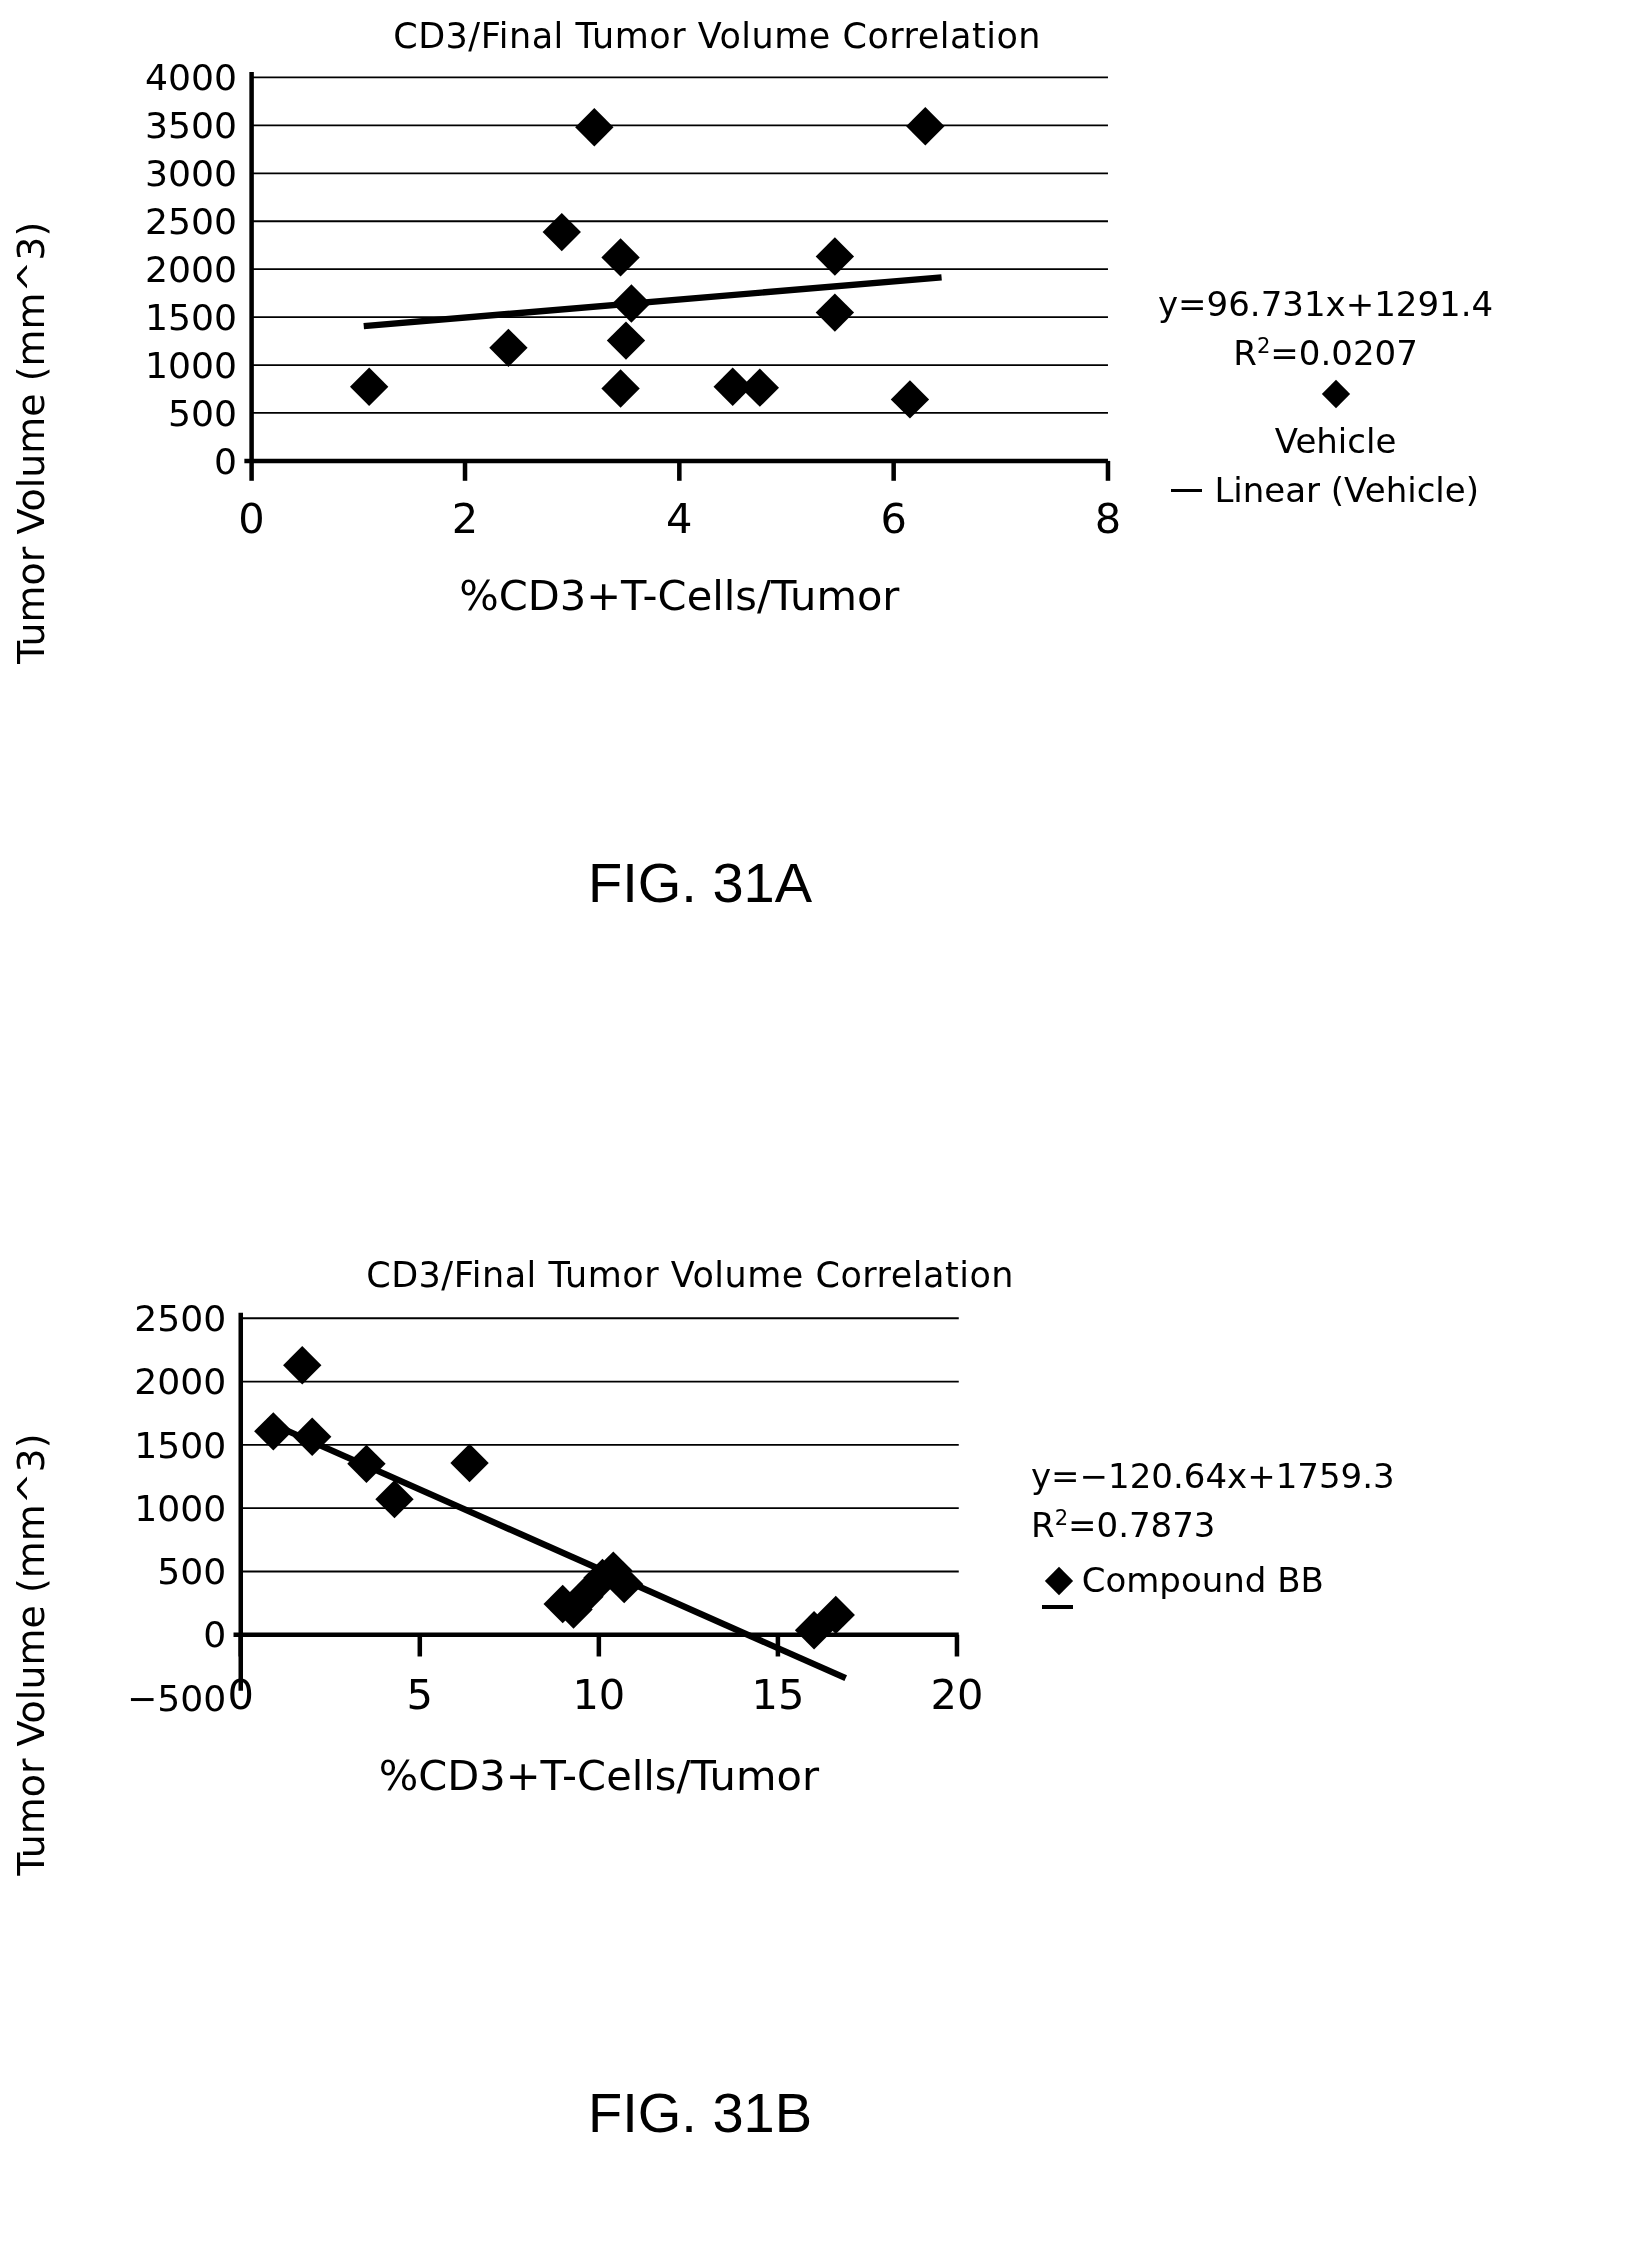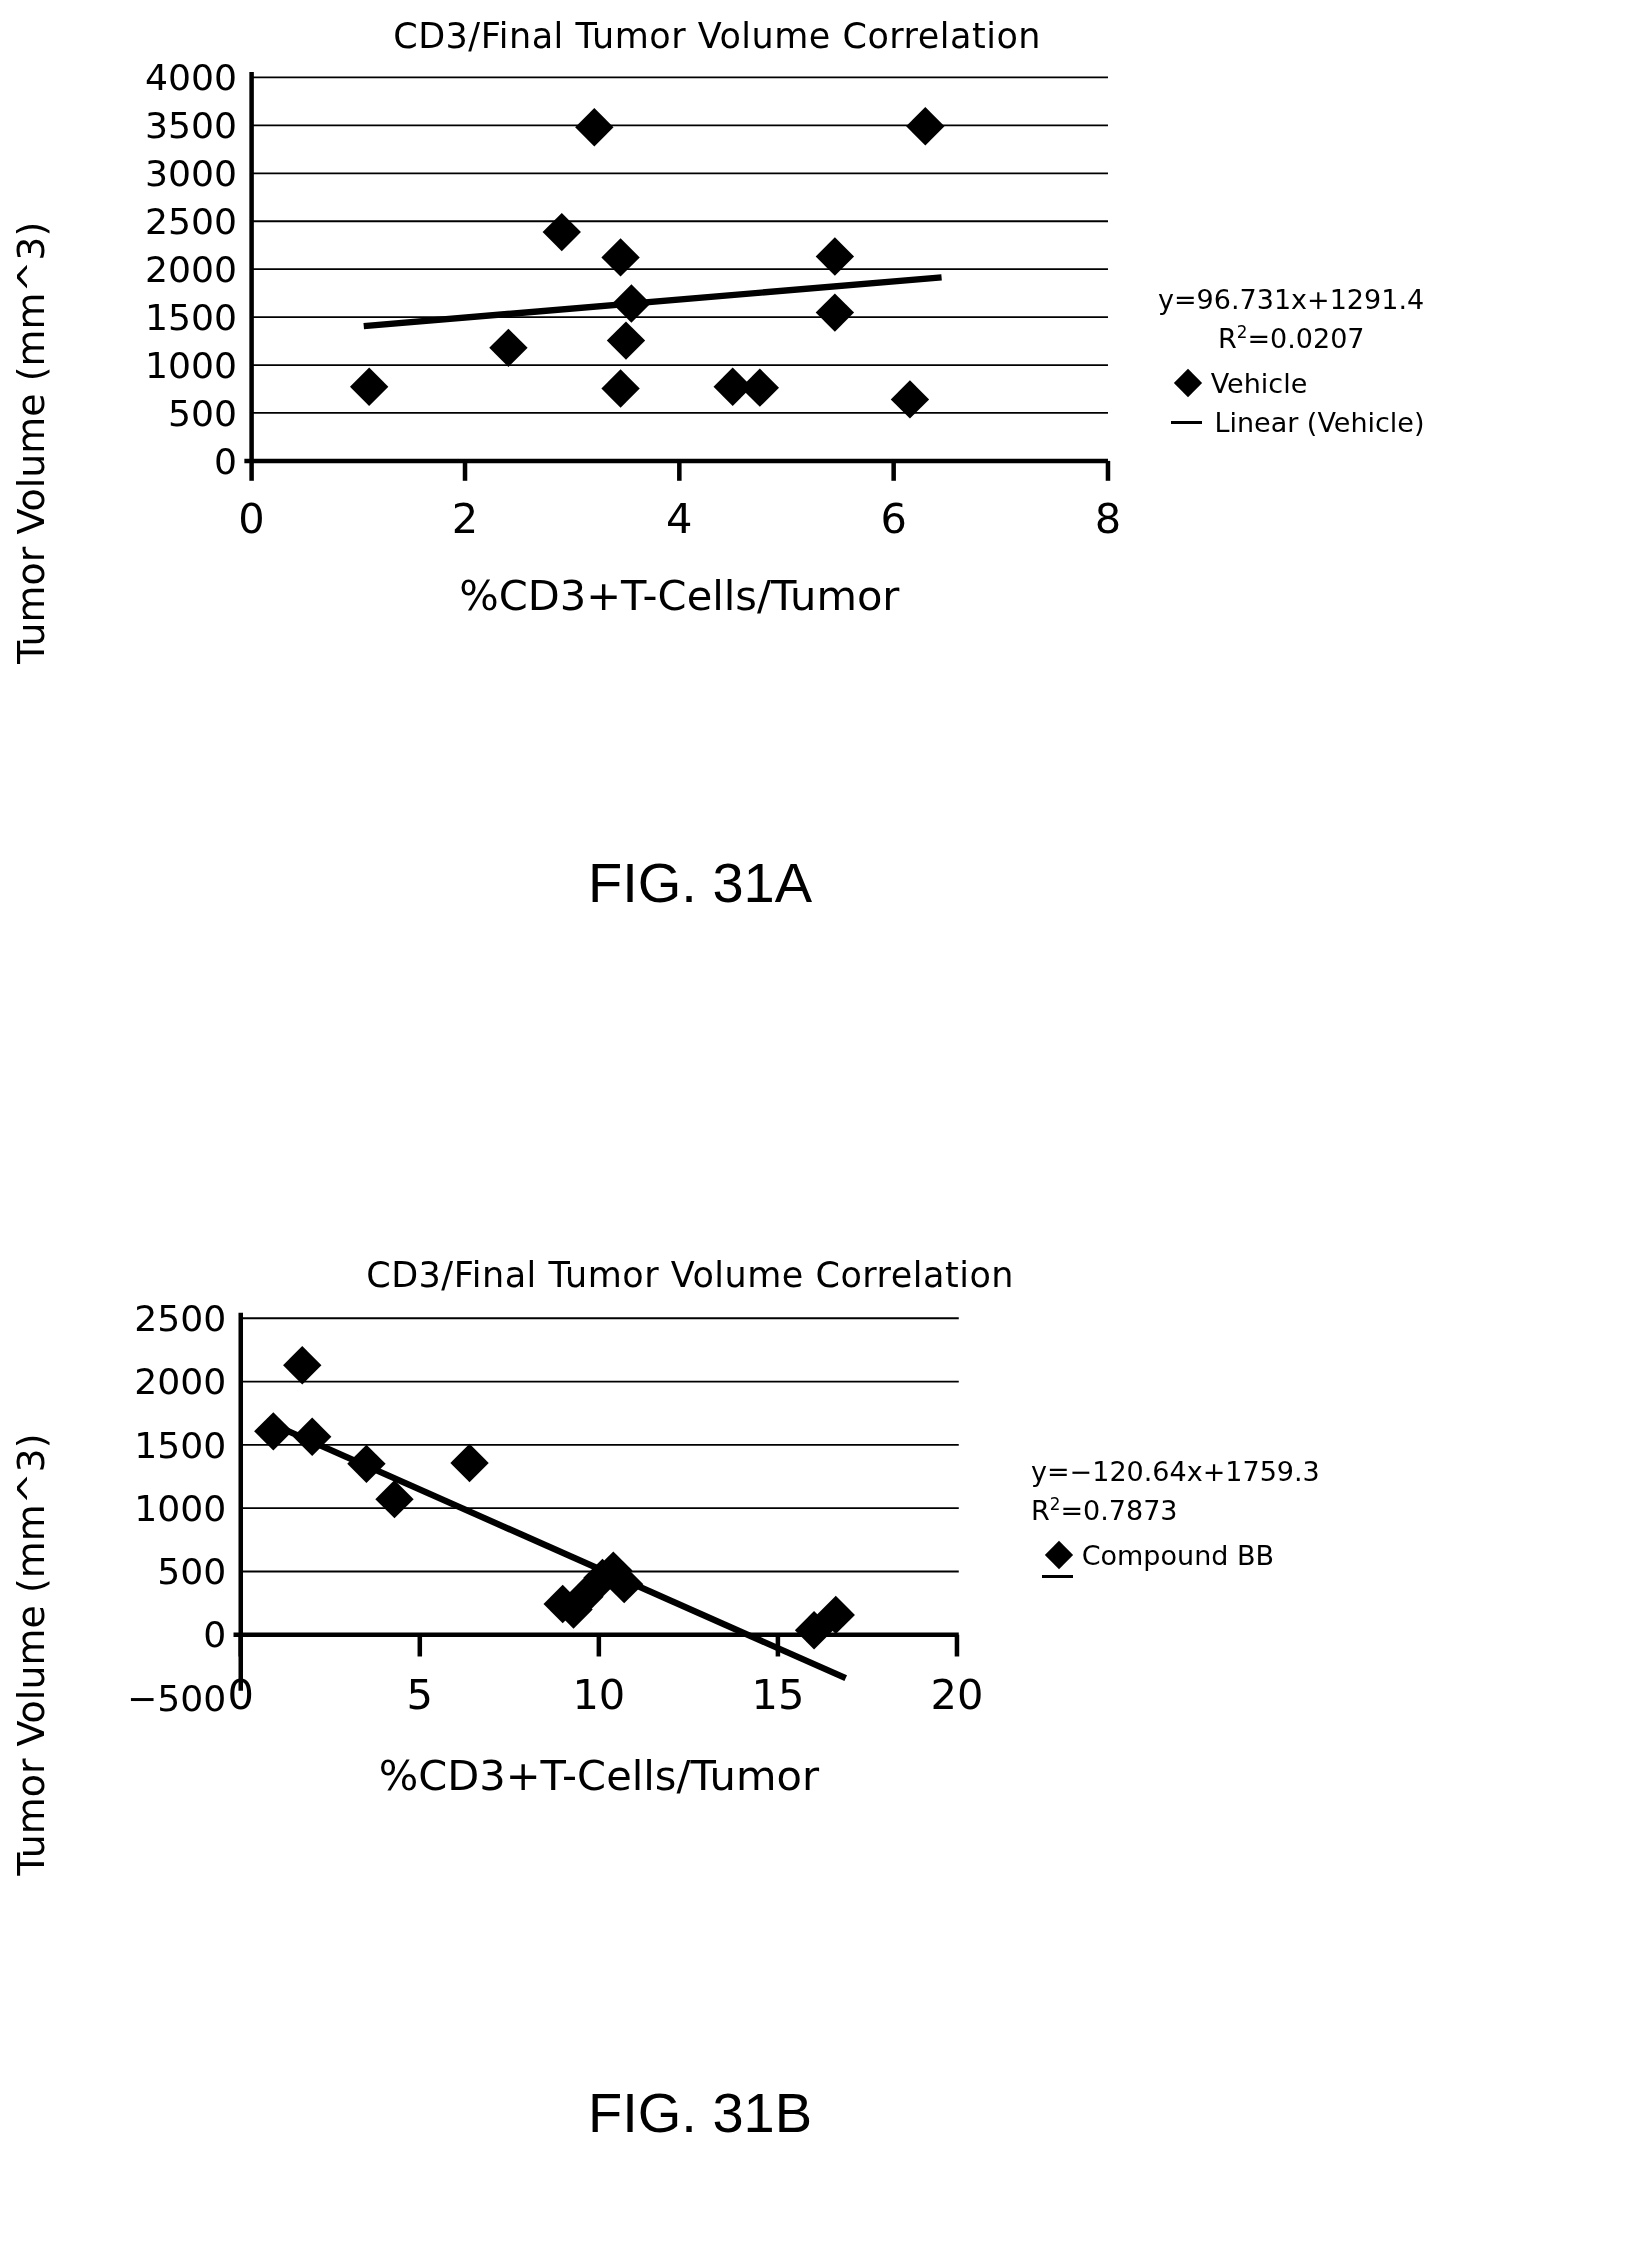--- a/index.html
+++ b/index.html
@@ -37,21 +37,21 @@
 
   .fig-label {
     position: absolute;
     width: 1400px;
     text-align: center;
     font-size: 56px;
     font-family: "Liberation Sans", sans-serif;
   }
   .legend-block {
     position: absolute;
-    font-size: 27px;
+    font-size: 34px;
     line-height: 1.45;
     white-space: nowrap;
   }
   .legend-eq { text-align: left; }
   .legend-r { text-align: left; }
   .legend-row {
     display: flex;
     align-items: center;
     gap: 12.7px;
   }
@@ -170,21 +170,21 @@
 
       <text x="751" y="605" font-size="46" text-anchor="middle">%CD3+T-Cells/Tumor</text>
     </svg>
   </div>
 
   <div class="legend-block" style="left:1158px; top:280px;">
     <div class="legend-eq">y=96.731x+1291.4</div>
     <div class="legend-r" style="text-align:center;">
       <span>R</span><sup>2</sup><span>=0.0207</span>
     </div>
-    <div class="legend-row" style="margin-top:5.4px; margin-left:20px;">
+    <div class="legend-row" style="margin-top:5.4px; margin-left:20px;flex-direction:column;">
       <span class="legend-marker"></span>
       <span>Vehicle</span>
     </div>
     <div class="legend-row" style="margin-left:12.7px;">
       <span class="legend-line"></span>
       <span>Linear (Vehicle)</span>
     </div>
   </div>
 
   <div class="fig-label" style="top:850px;">FIG. 31A</div>

